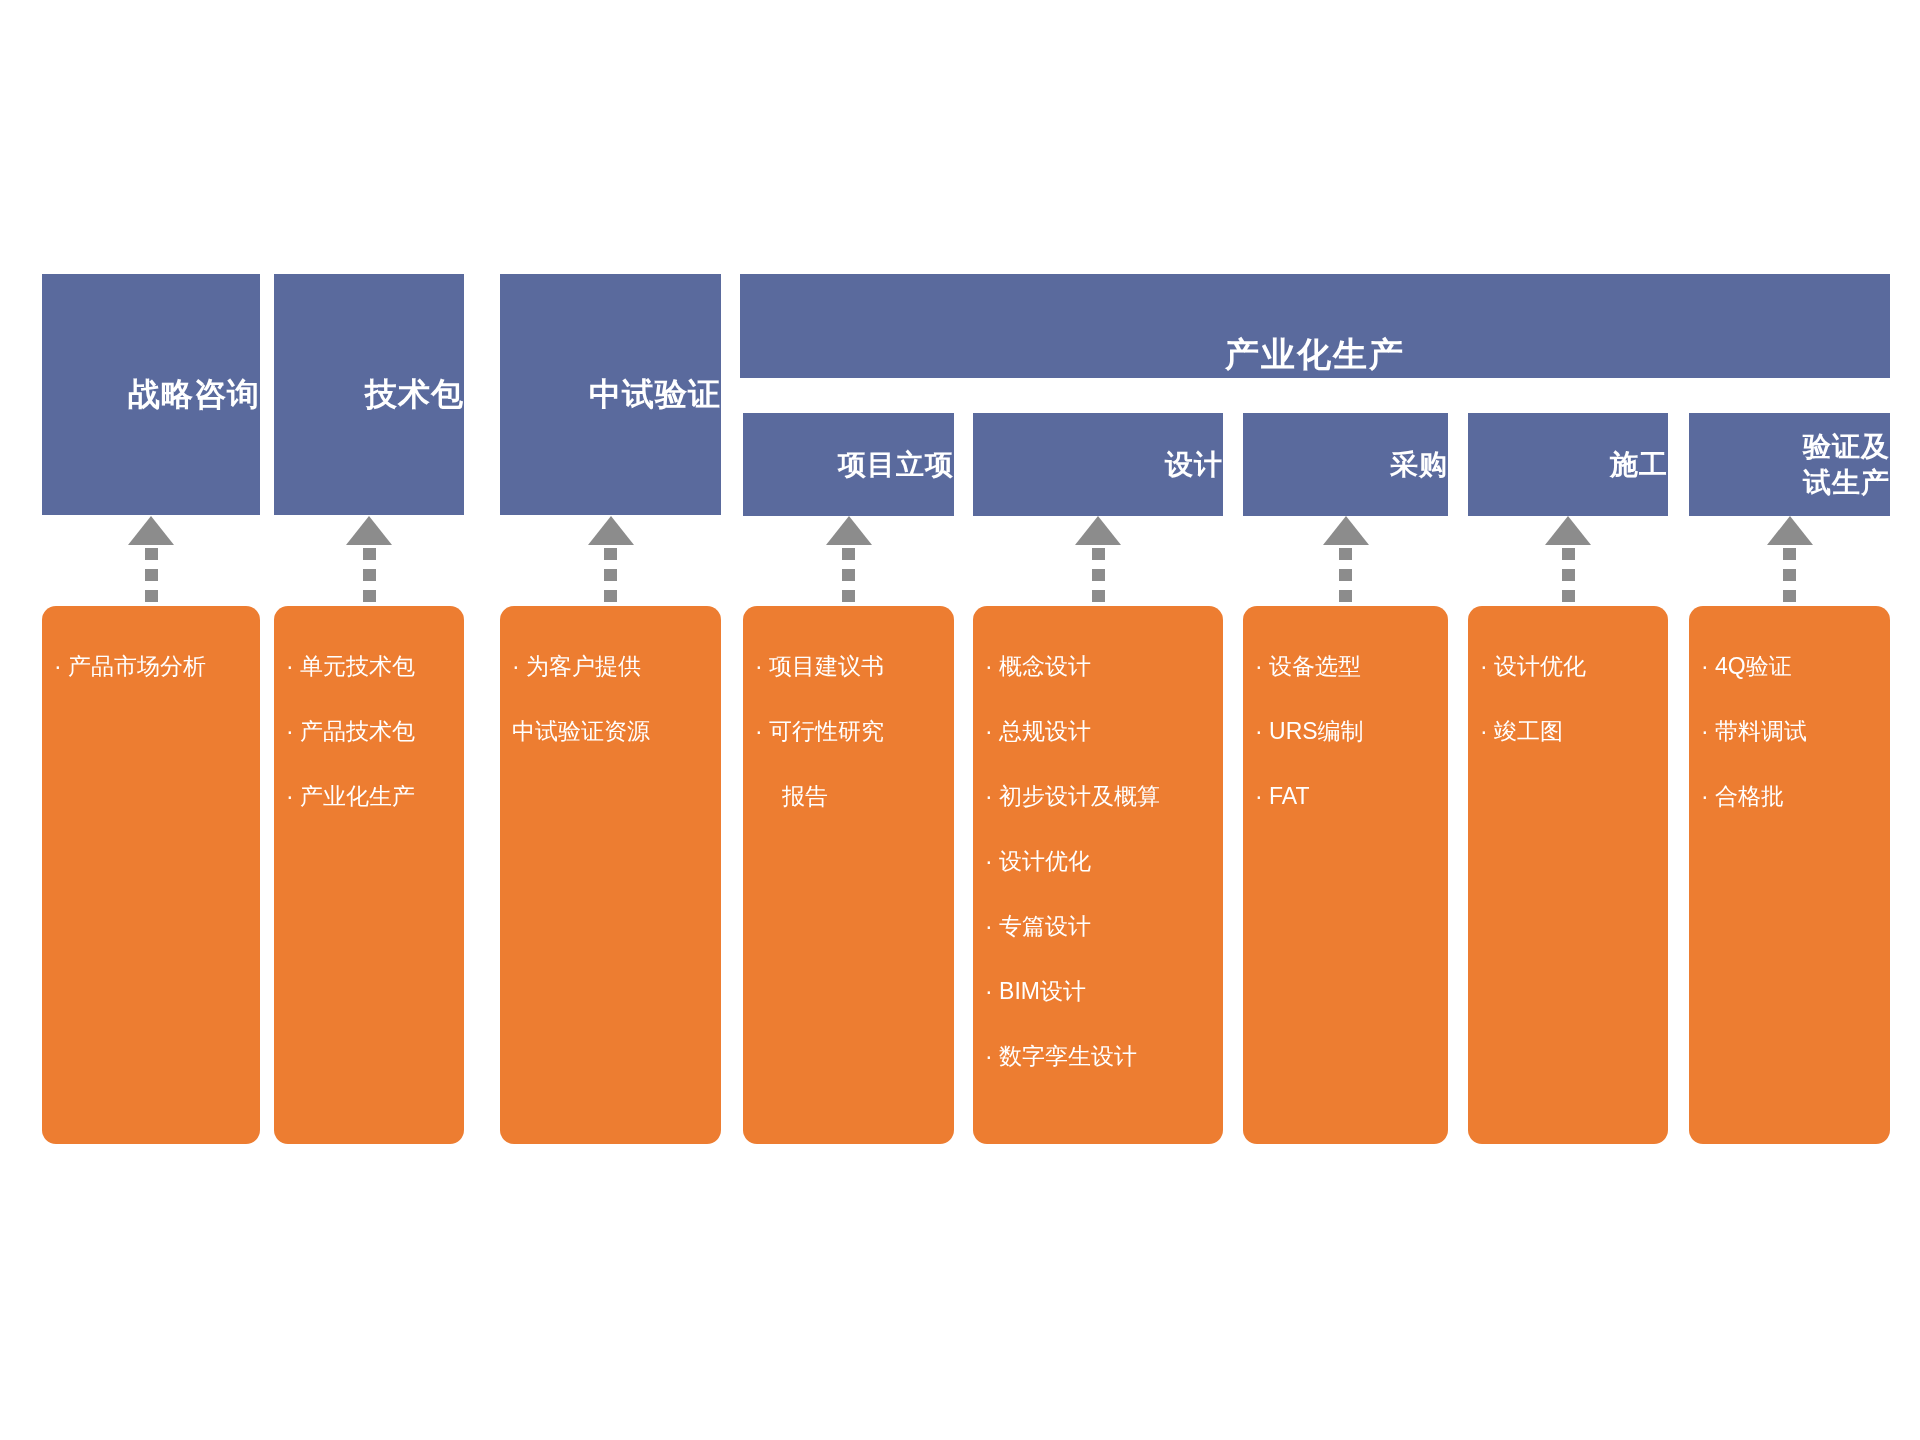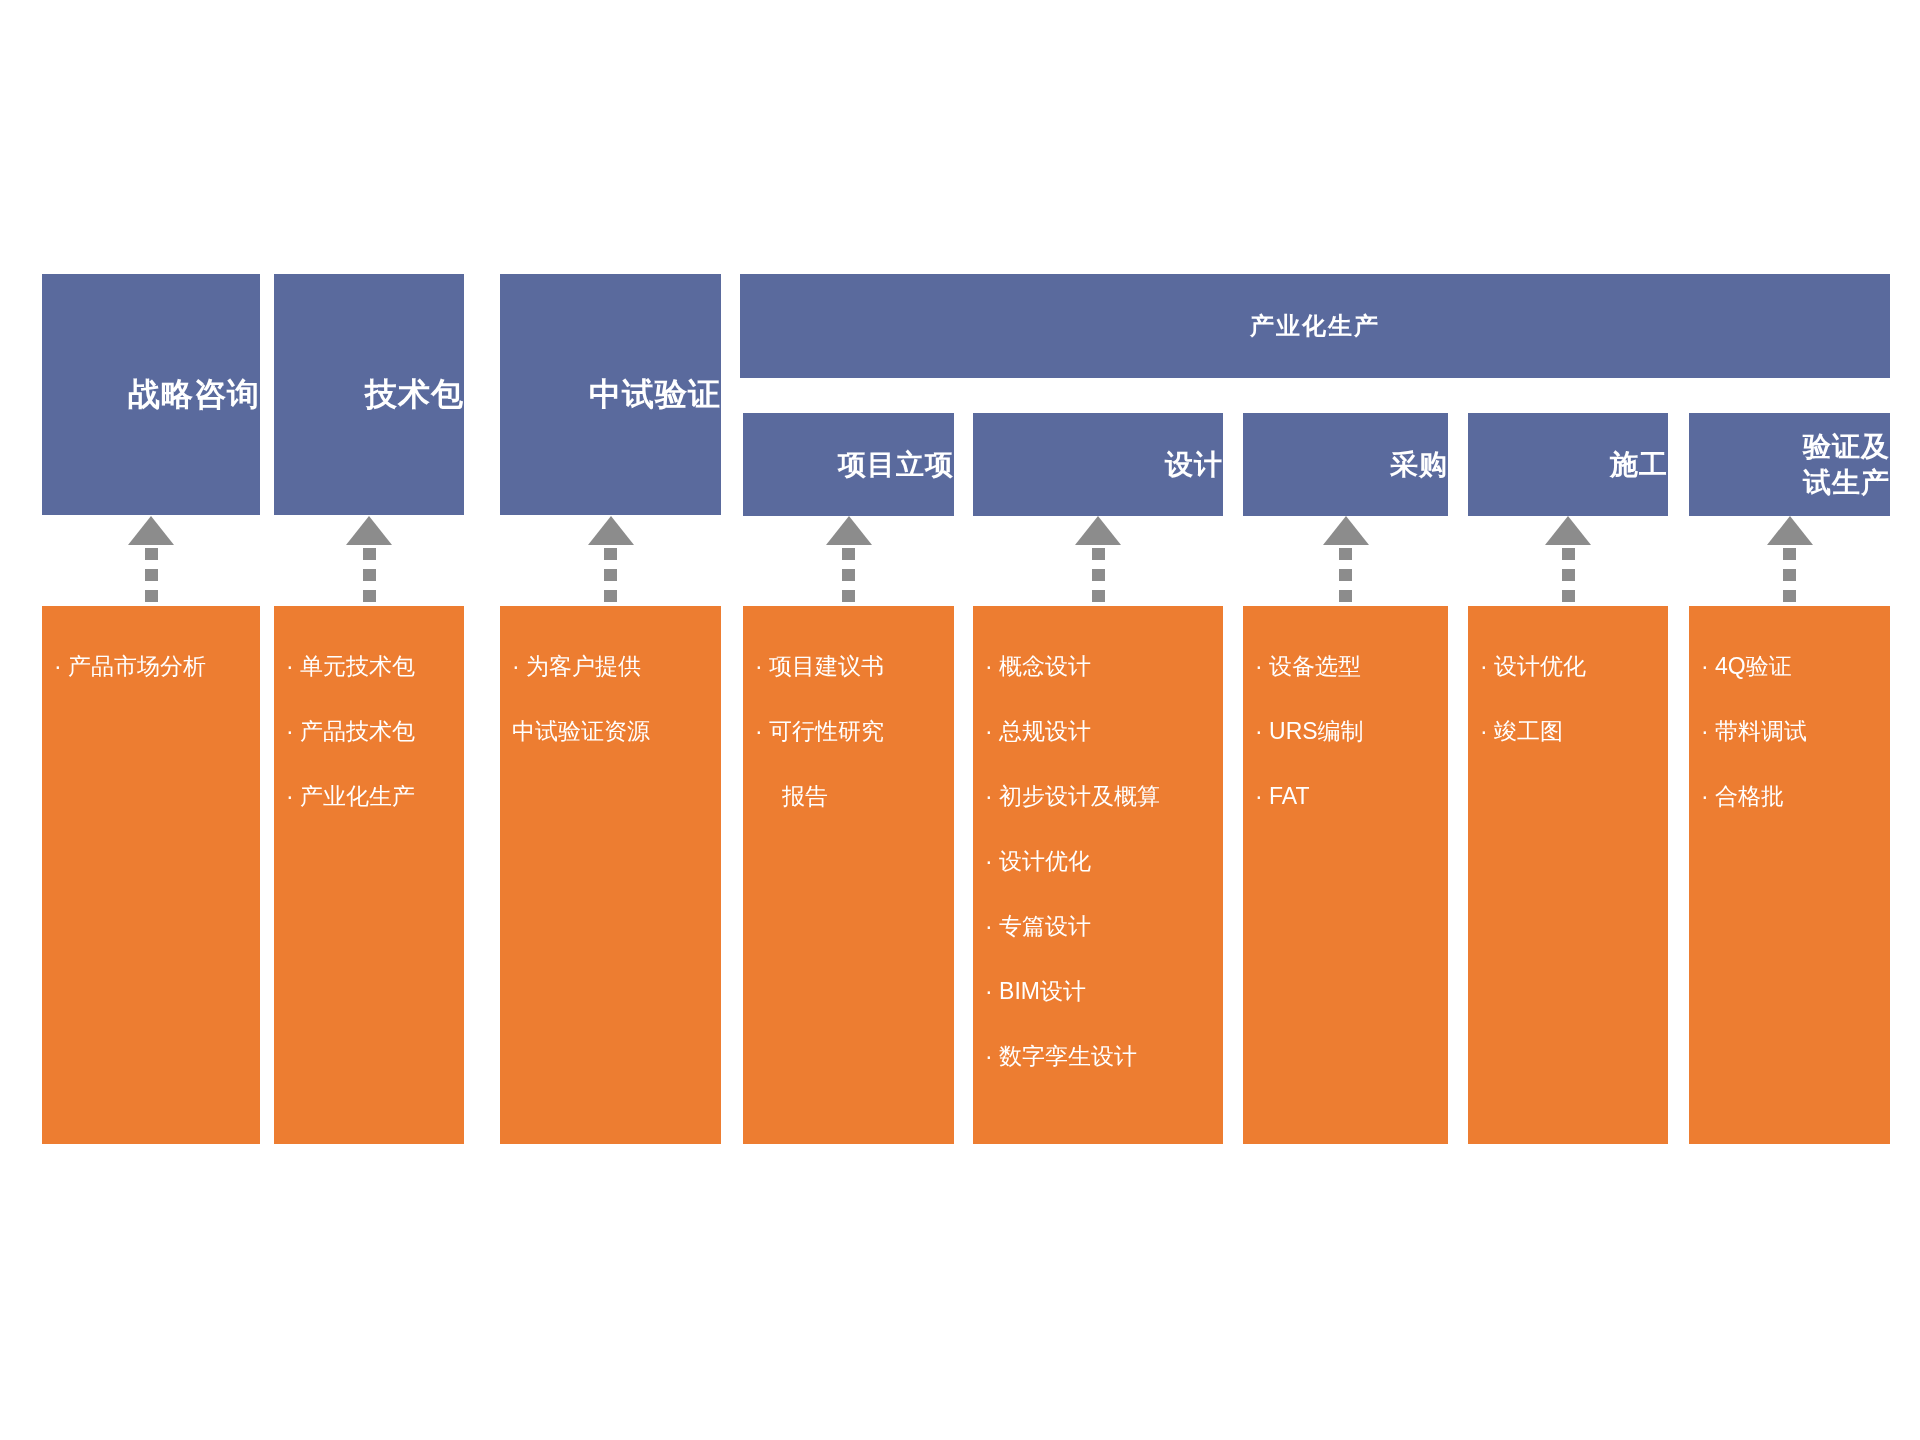--- a/index.html
+++ b/index.html
@@ -29,39 +29,39 @@
     background:var(--blue); color:#fff; font-weight:bold;
     display:flex; flex-direction:column; align-items:flex-end; justify-content:center;
     text-align:center; letter-spacing:1px;
   }
   .tall { top:274px; height:241px; font-size:32px; }
   .sub  { top:413px; height:103px; font-size:28px; }
   .sub .hline { line-height:36px; }
 
   .bigbox {
     position:absolute; left:740px; top:274px; width:1150px; height:104px;
-    background:var(--blue); color:#fff; font-weight:bold; font-size:24px;
-    display:flex; align-items:center; justify-content:center; letter-spacing:2px;
+    background:var(--blue); color:#fff; font-weight:bold; font-size:34px;
+    display:flex; align-items:flex-end; justify-content:center; letter-spacing:2px;
   }
 
   .arrow { position:absolute; top:516px; left:calc(var(--l) + var(--w)/2 - 23px); width:46px; }
   .arrow .head {
     width:0; height:0; margin:0 auto;
     border-left:23px solid transparent; border-right:23px solid transparent;
     border-bottom:29px solid var(--gray);
   }
   .arrow .tail {
     width:13px; height:58px; margin:3px auto 0;
     background:repeating-linear-gradient(to bottom, var(--gray) 0 12px, transparent 12px 21px);
   }
 
   .obox {
     position:absolute; left:var(--l); width:var(--w); top:606px; height:538px;
     background:var(--orange); color:#fff; font-size:23px;
-    box-sizing:border-box; padding-top:28px;
+    box-sizing:border-box; padding-top:28px;border-radius:14px;
   }
   .item {
     height:65px; line-height:65px; padding-left:12px;
     white-space:nowrap; overflow:hidden;
   }
   .item.cont  { }  
   .item.cont2 { padding-left:39px; }  
 </style>
 </head>
 <body>

